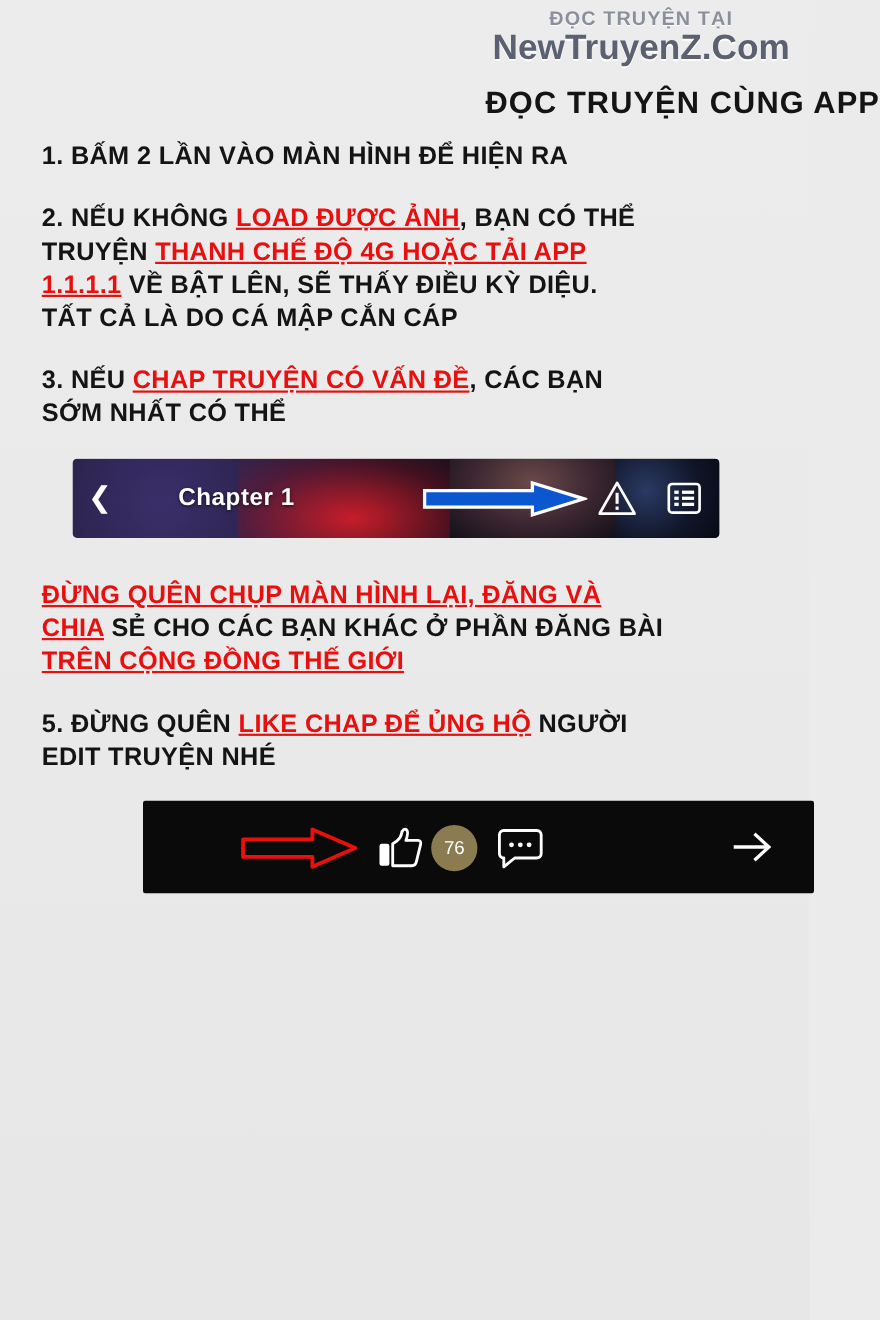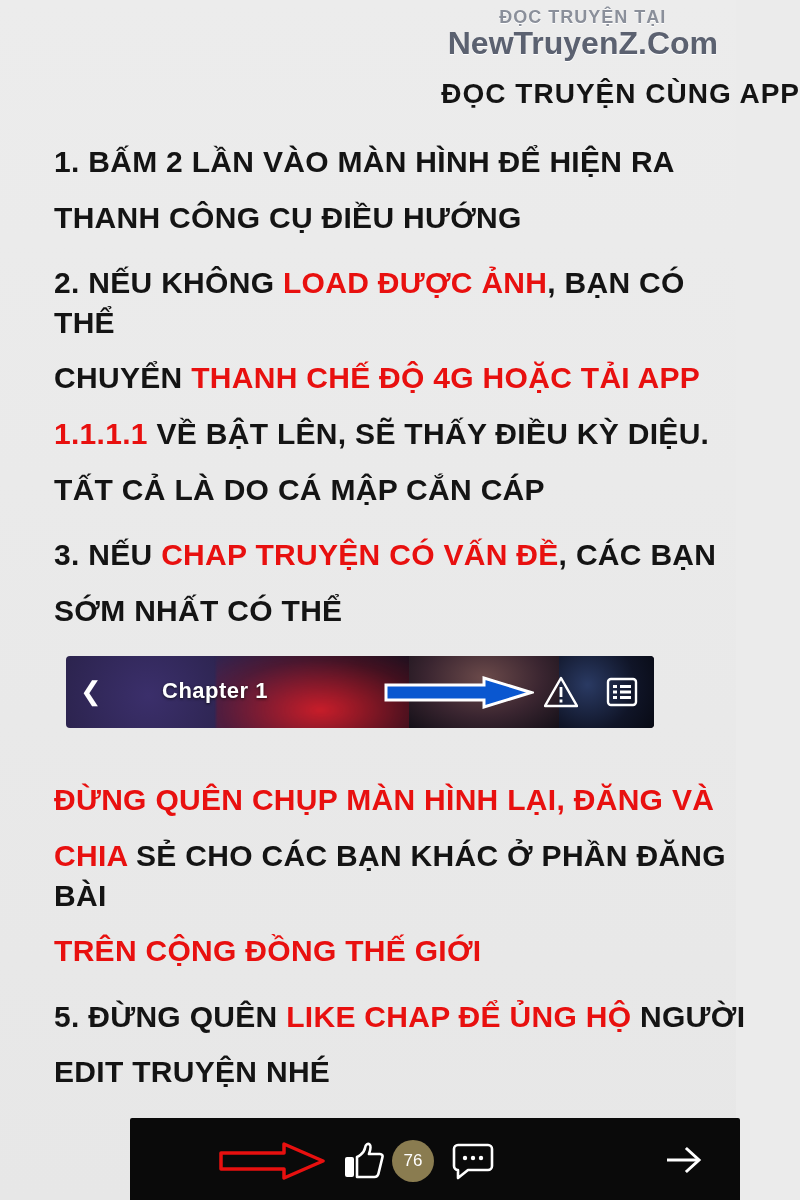--- a/index.html
+++ b/index.html
@@ -64,28 +64,28 @@
     position: absolute;
     top: 126px;
     left: 38px;
     width: 726px;
   }
 
   .item {
     margin-bottom: 26px;
   }
   .item p {
-    margin: 16px;
-    font-size: 30px;
+    margin: 0;
+    font-size: 23px;
     font-weight: bold;
     line-height: 1.32;
     letter-spacing: 0.3px;
     color: #141414;
   }
-  .hl { color: #e8100f; }
+  .hl { color: #e8100f; text-decoration: underline; }
 
   
   .chapter-bar {
     position: relative;
     margin: 24px auto 10px 28px;
     width: 588px;
     height: 72px;
     border-radius: 4px;
     overflow: hidden;
     background:
@@ -196,25 +196,24 @@
     <div class="wm-top">ĐỌC TRUYỆN TẠI</div>
     <div class="wm-main">NewTruyenZ.Com</div>
   </div>
 
   <div class="title">ĐỌC TRUYỆN CÙNG APP</div>
 
   <div class="content">
 
     <div class="item" id="step-1">
         <p><span>1. BẤM 2 LẦN VÀO MÀN HÌNH ĐỂ HIỆN RA</span></p>
-        <p><span>THANH CÔNG CỤ ĐIỀU HƯỚNG</span></p>
       </div>
     <div class="item" id="step-2">
         <p><span>2. NẾU KHÔNG </span><span class="hl">LOAD ĐƯỢC ẢNH</span><span>, BẠN CÓ THỂ</span></p>
-        <p><span>CHUYỂN </span><span class="hl">THANH CHẾ ĐỘ 4G HOẶC TẢI APP</span></p>
+        <p><span>TRUYỆN </span><span class="hl">THANH CHẾ ĐỘ 4G HOẶC TẢI APP</span></p>
         <p><span class="hl">1.1.1.1</span><span> VỀ BẬT LÊN, SẼ THẤY ĐIỀU KỲ DIỆU.</span></p>
         <p><span>TẤT CẢ LÀ DO CÁ MẬP CẮN CÁP</span></p>
       </div>
     <div class="item" id="step-3">
         <p><span>3. NẾU </span><span class="hl">CHAP TRUYỆN CÓ VẤN ĐỀ</span><span>, CÁC BẠN</span></p>
         <p><span>SỚM NHẤT CÓ THỂ</span></p>
       </div>
 
     <div class="chapter-bar">
       <div class="swirl"></div>

